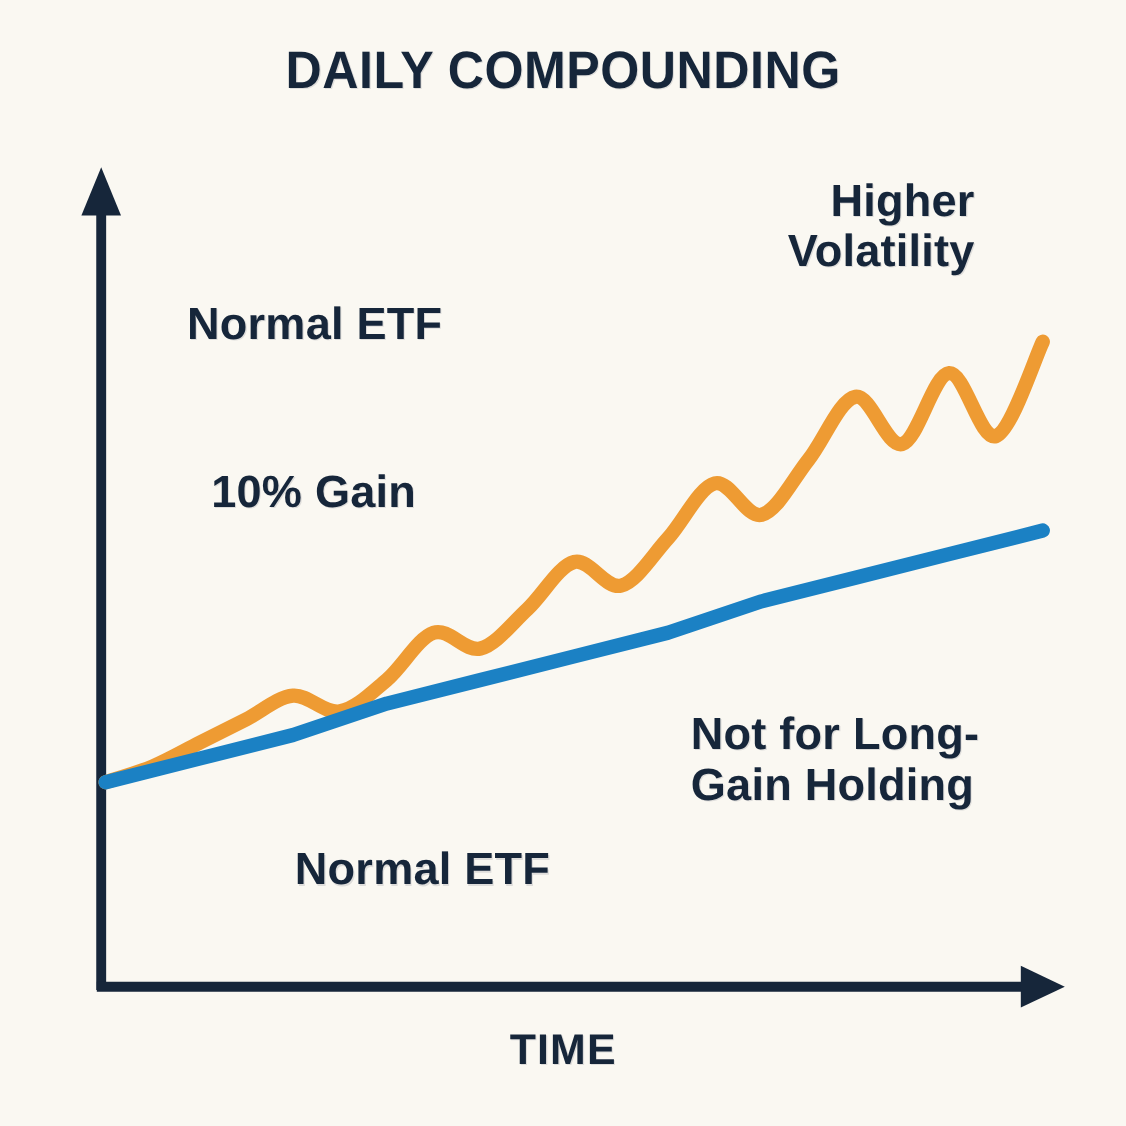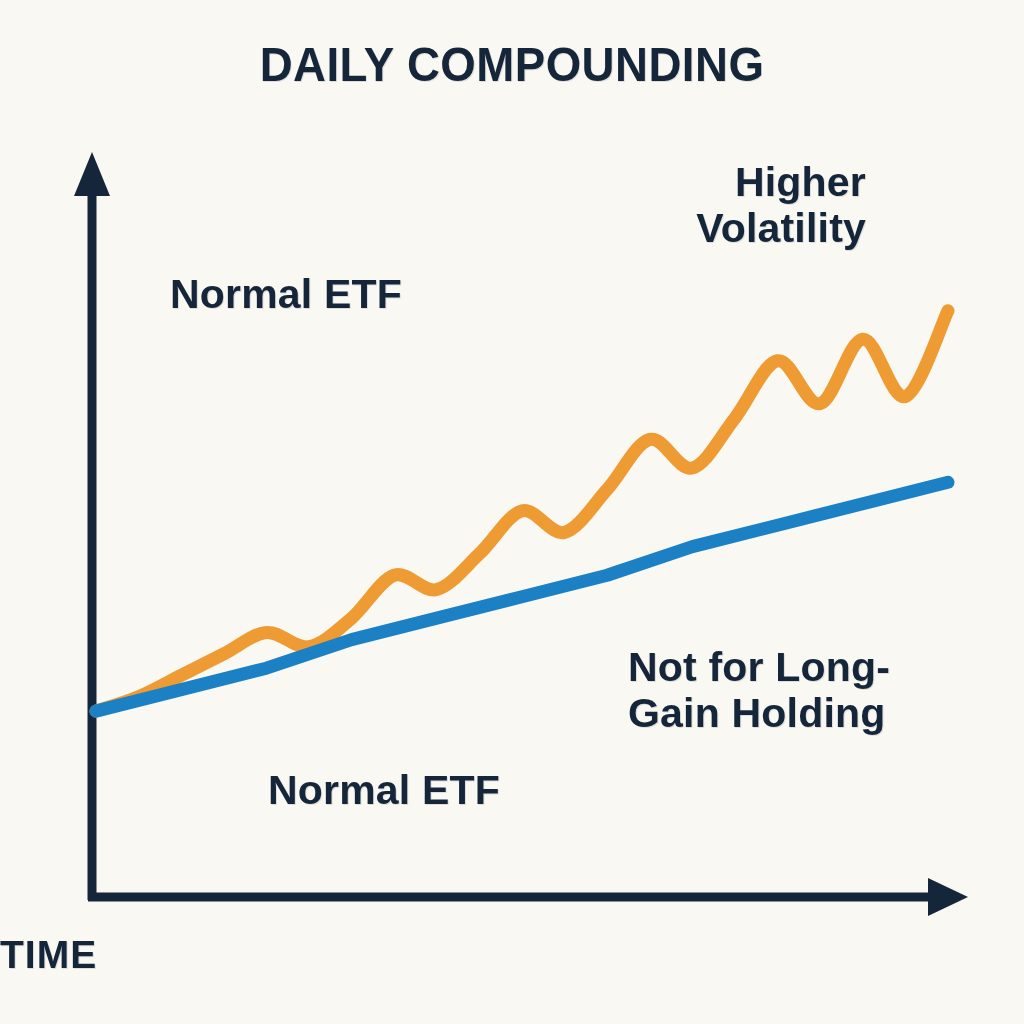--- a/index.html
+++ b/index.html
@@ -49,41 +49,41 @@
     left: 170px;
     top: 272px;
     font-size: 41px;
   }
   #label-gain {
     left: 192px;
     top: 425px;
     font-size: 41px;
   }
   #label-higher-volatility {
-    right: 120px;
+    right: 100px;
     top: 160px;
     font-size: 41px;
     text-align: right;
   }
   #label-not-long-term {
     left: 628px;
     top: 645px;
     font-size: 41px;
     text-align: left;
   }
   #label-normal-etf-bottom {
     left: 268px;
     top: 768px;
     font-size: 41px;
   }
   #axis-label-time {
     left: 0;
     top: 933px;
     width: 1024px;
-    text-align: left;
+    text-align: center;
     font-size: 39px;
     letter-spacing: 1px;
   }
 </style>
 </head>
 <body>
 
 <div id="stage">
 
   <svg id="chart-svg" viewBox="0 0 1024 1024">
@@ -97,20 +97,21 @@
 
     <path id="leveraged-etf-path" fill="none" stroke="#EE9B33" stroke-width="13" stroke-linecap="round" stroke-linejoin="round" d="M 96.00 711.10 C 103.10 708.72, 124.40 702.76, 138.60 696.80 C 152.80 690.84, 167.00 682.50, 181.20 675.35 C 195.40 668.20, 209.60 661.05, 223.80 653.90 C 238.00 646.75, 252.20 633.64, 266.40 632.45 C 280.60 631.26, 294.80 649.13, 309.00 646.75 C 323.20 644.37, 337.40 630.07, 351.60 618.15 C 365.80 606.23, 380.00 580.02, 394.20 575.25 C 408.40 570.48, 422.60 593.13, 436.80 589.55 C 451.00 585.97, 465.20 566.91, 479.40 553.80 C 493.60 540.69, 507.80 514.48, 522.00 510.90 C 536.20 507.32, 550.40 535.92, 564.60 532.35 C 578.80 528.77, 593.00 504.94, 607.20 489.45 C 621.40 473.96, 635.60 442.97, 649.80 439.40 C 664.00 435.82, 678.20 471.57, 692.40 468.00 C 706.60 464.43, 720.80 435.82, 735.00 417.95 C 749.20 400.07, 763.40 363.13, 777.60 360.75 C 791.80 358.37, 806.00 407.23, 820.20 403.65 C 834.40 400.08, 848.60 340.49, 862.80 339.30 C 877.00 338.11, 891.20 401.27, 905.40 396.50 C 919.60 391.73, 940.90 325.00, 948.00 310.70"></path>
 
     <path id="normal-etf-path" fill="none" stroke="#1B81C4" stroke-width="13" stroke-linecap="round" stroke-linejoin="round" d="M 96.00 711.10 L 181.20 689.65 L 266.40 668.20 L 351.60 639.60 L 436.80 618.15 L 522.00 596.70 L 607.20 575.25 L 692.40 546.65 L 777.60 525.20 L 862.80 503.75 L 948.00 482.30"></path>
   </svg>
 
   <div class="lbl" id="chart-title">DAILY COMPOUNDING</div>
 
   <div class="lbl" id="label-normal-etf-top">Normal ETF</div>
 
+  <div class="lbl" id="label-gain">10% Gain</div>
 
   <div class="lbl" id="label-higher-volatility">Higher
 Volatility</div>
 
   <div class="lbl" id="label-not-long-term">Not for Long-
 Gain Holding</div>
 
   <div class="lbl" id="label-normal-etf-bottom">Normal ETF</div>
 
   <div class="lbl" id="axis-label-time">TIME</div>

